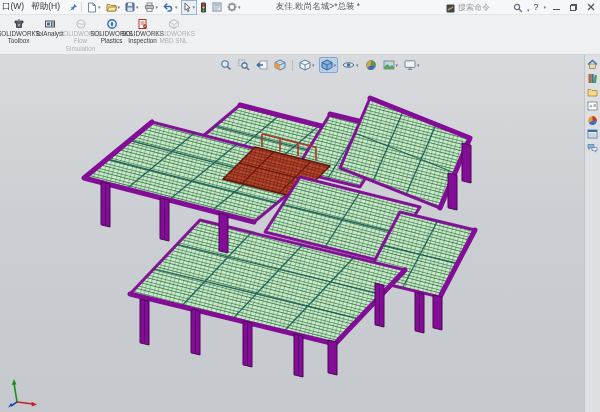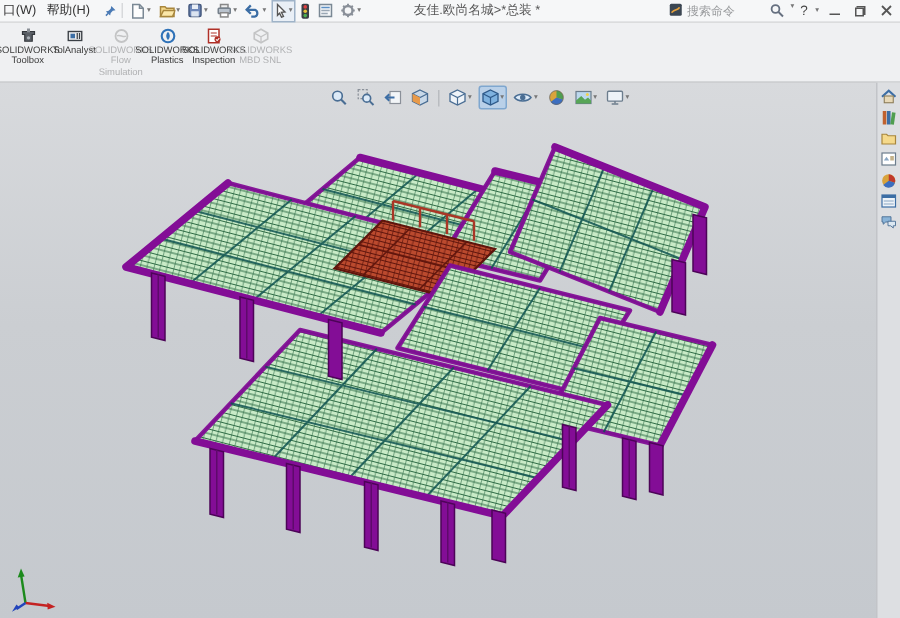--- a/index.html
+++ b/index.html
@@ -1,33 +1,33 @@
 <!DOCTYPE html>
 <html style="--panel_green: #c9ebc7; --panel_line: #2e6b45; --beam_teal: #0e5250; --wall_purple: #830d96; --core_red: #bb4a2e; --core_line: #5f150c; --viewport_top: #d8dadd; --viewport_bottom: #c5c9ce;"><head>
 <meta charset="utf-8">
 <style>
   html,body{margin:0;padding:0;}
-  .app{position:relative;width:600px;height:412px;overflow:hidden;background:#737373;
+  .app{position:relative;width:600px;height:412px;overflow:hidden;background:#f0abfc;
        font-family:"Liberation Sans","DejaVu Sans",sans-serif;-webkit-font-smoothing:antialiased;}
 
   
   .titlebar{position:relative;height:14px;background:#f6f7f8;border-bottom:1px solid #e3e4e6;
             display:flex;align-items:center;font-size:8.5px;color:#333;}
   .menubar{display:flex;align-items:center;gap:7px;padding-left:2px;white-space:nowrap;}
   .menu-item{cursor:default;}
   .pin{margin-left:2px;display:flex;align-items:center;}
   .qsep{width:1px;height:10px;background:#d7d9db;margin:0 3px;}
   .quickbar{display:flex;align-items:center;gap:1px;}
   .qbtn{display:flex;align-items:center;height:13px;padding:0 1px;border:1px solid transparent;}
   .qbtn.pressed{border:1px solid #9fb3c8;background:#e9eff6;}
   .dd{font-size:5px;color:#777;margin-left:1px;line-height:1;}
   .tb-title{position:absolute;left:180px;right:144px;text-align:center;color:#555;font-size:8.5px;
             white-space:nowrap;overflow:hidden;}
   .tb-right{margin-left:auto;display:flex;align-items:center;gap:4px;padding-right:3px;}
-  .searchbox{display:flex;align-items:flex-start;gap:3px;padding-left:32px;}
+  .searchbox{display:flex;align-items:flex-end;gap:3px;padding-left:32px;}
   .search-text{color:#9a9c9e;font-size:8px;width:52px;}
   .helpq{color:#444;font-size:9px;}
   .winbtn{width:13px;height:12px;display:flex;align-items:center;justify-content:center;color:#555;}
   .min-glyph{display:block;width:7px;height:1px;background:#555;margin-top:5px;}
   .restore-glyph{position:relative;width:7px;height:7px;}
   .restore-glyph i{position:absolute;border:1px solid #555;width:4px;height:4px;display:block;}
   .restore-glyph i:first-child{right:0;top:0;}
   .restore-glyph i:last-child{left:0;bottom:0;background:#f6f7f8;}
 
   

